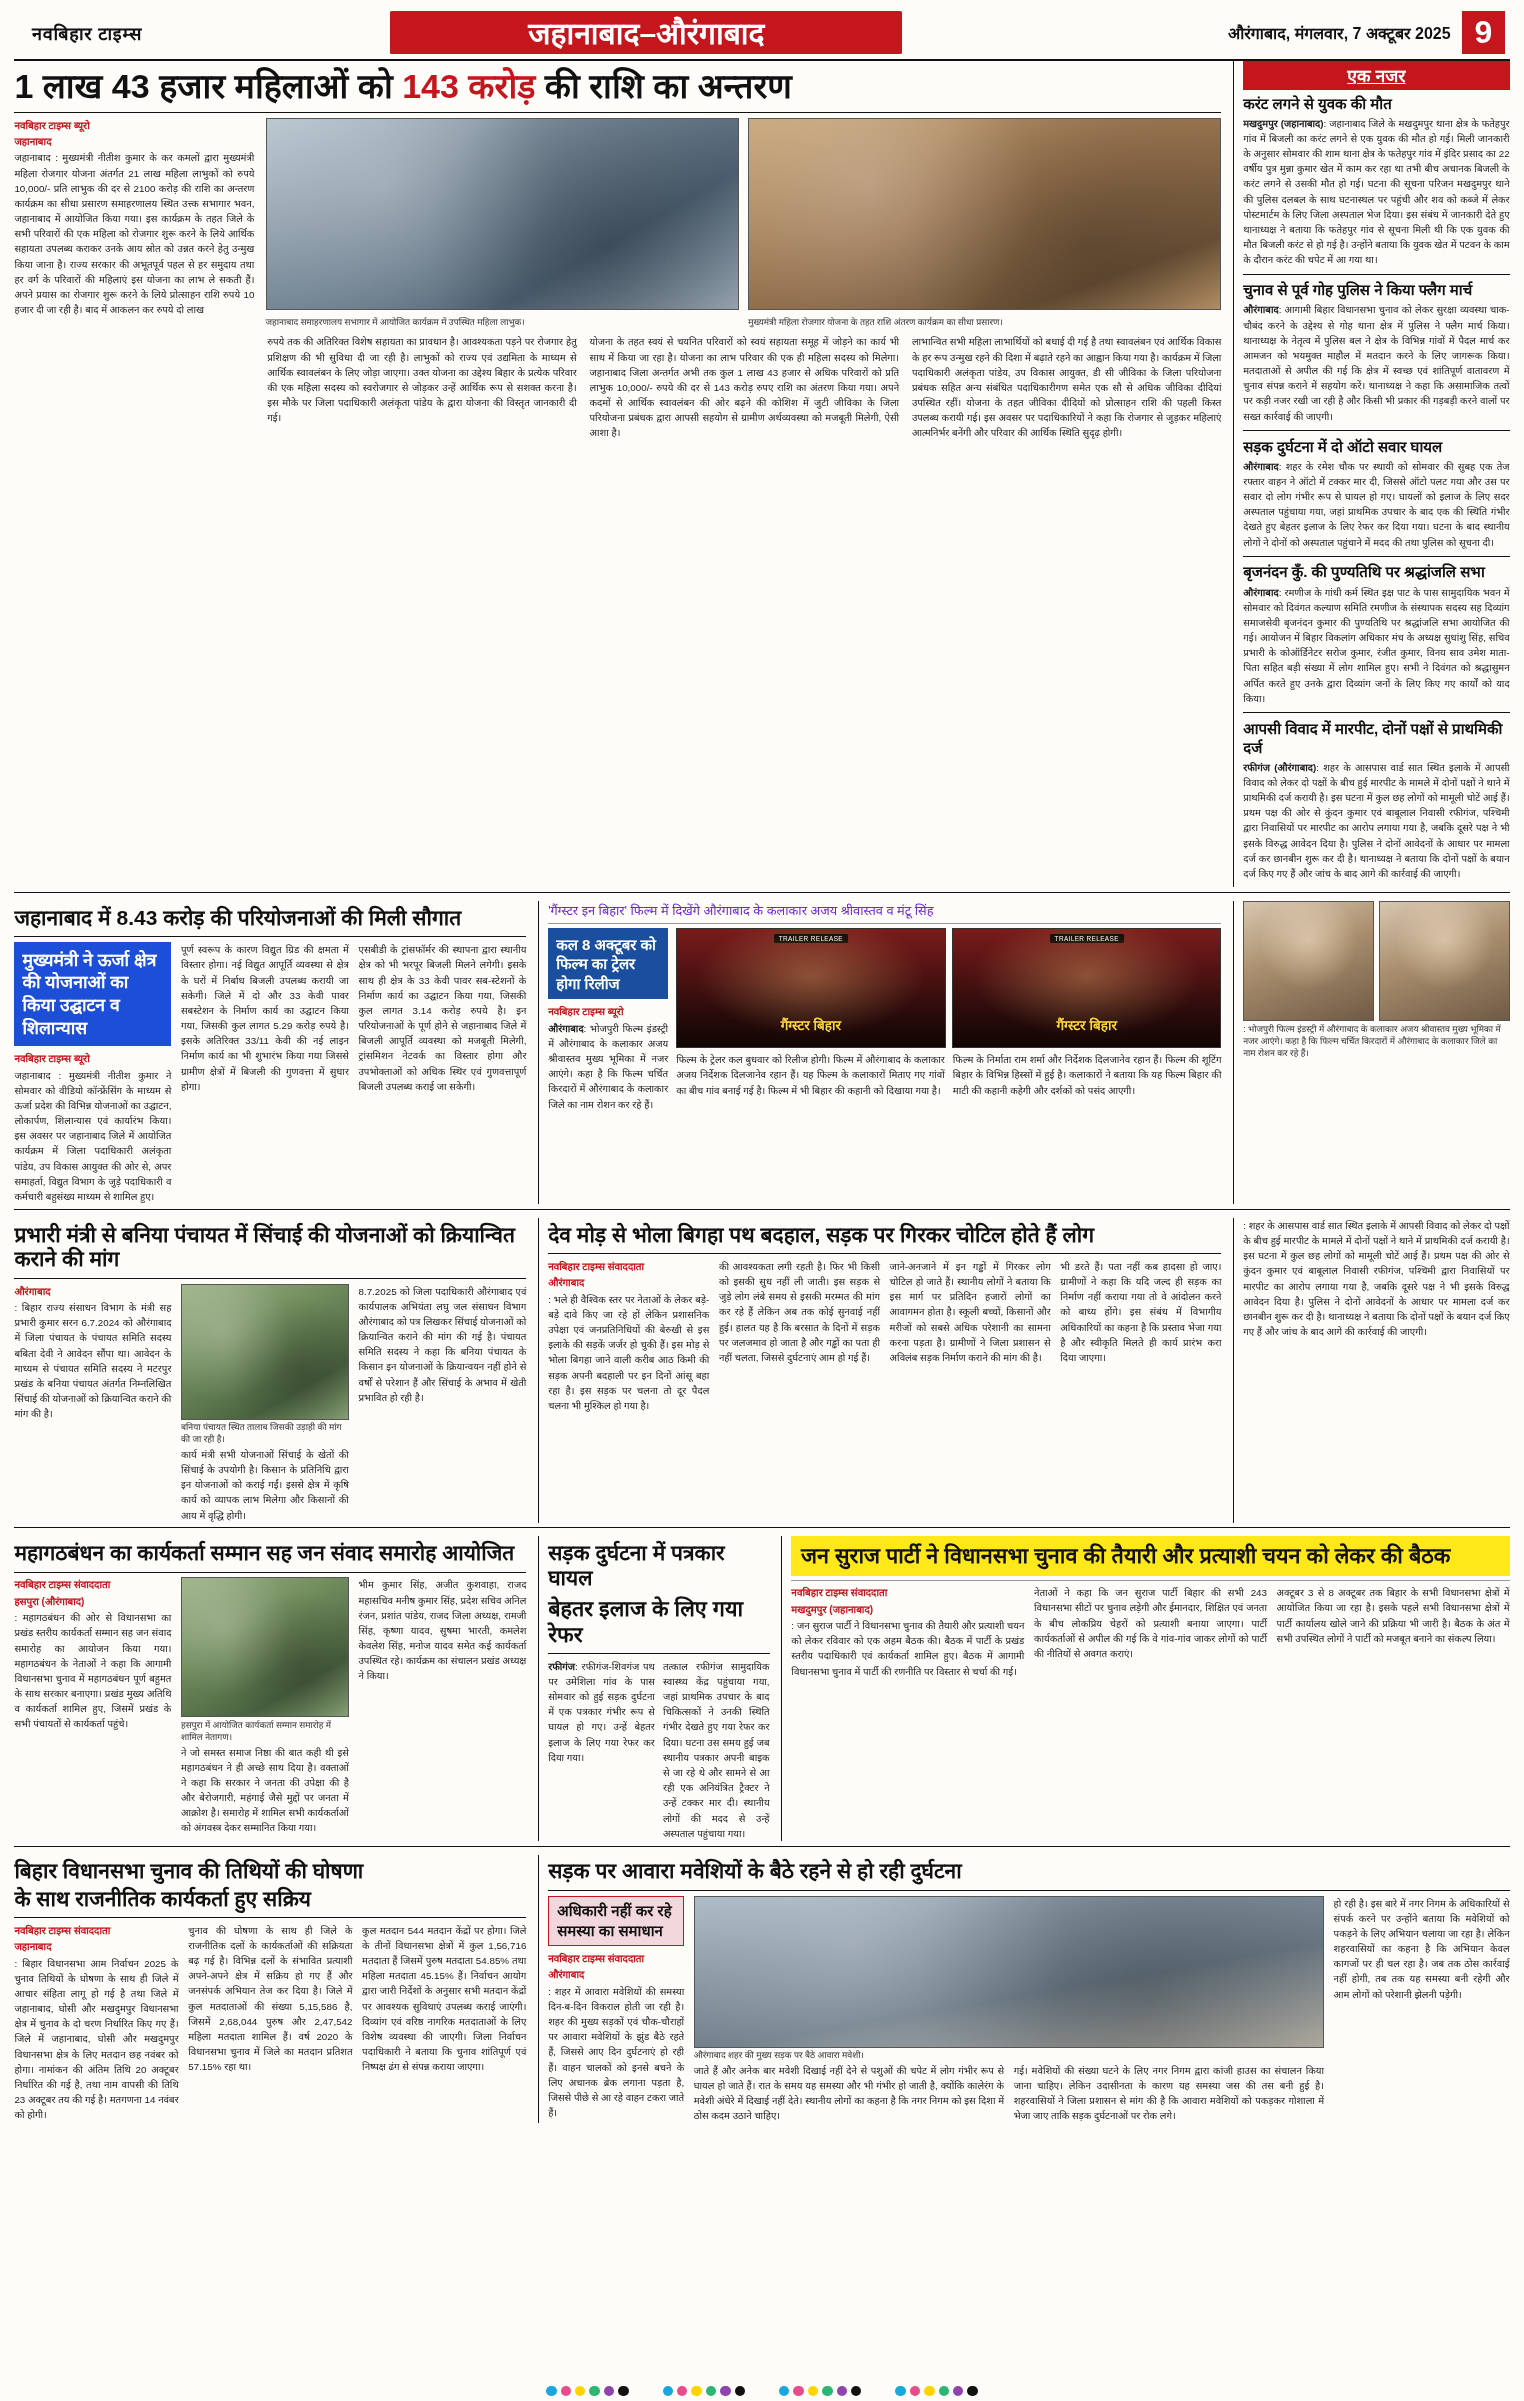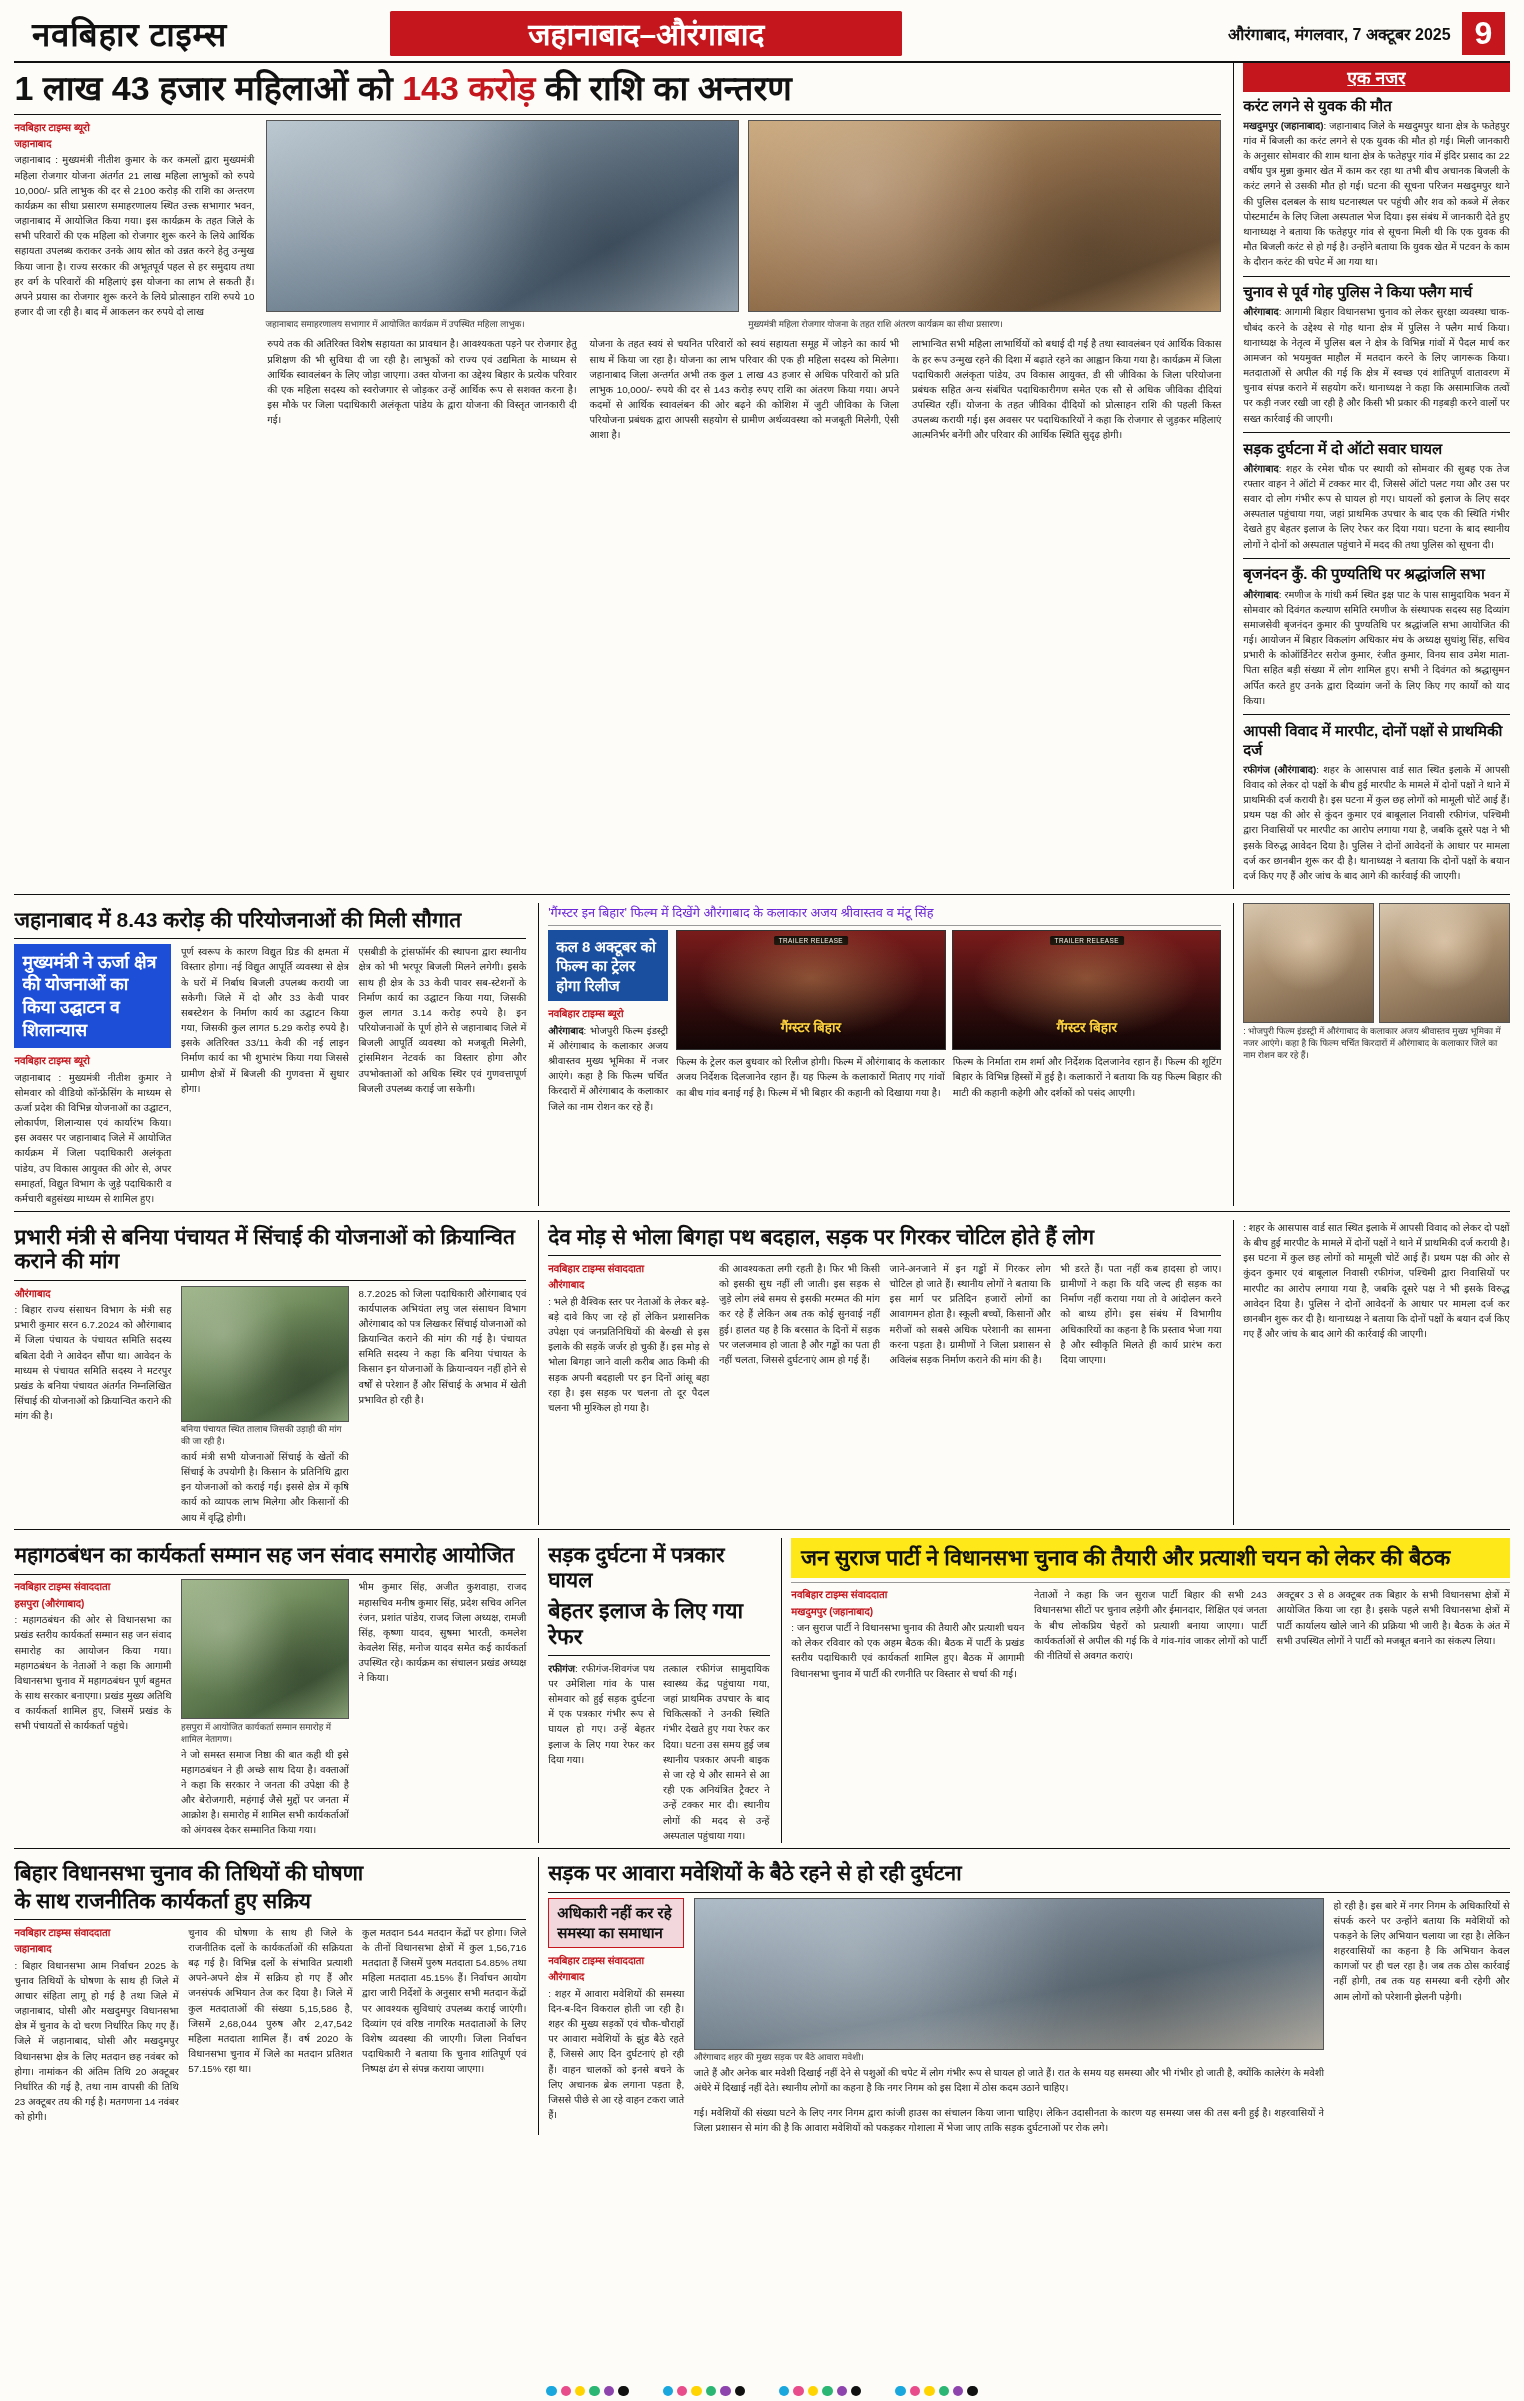--- a/index.html
+++ b/index.html
@@ -18,21 +18,21 @@
   }
 
   
   .masthead {
     display:flex; align-items:stretch; gap:0;
     border-bottom:2.4px solid #111; padding-bottom:4.8px;
   }
   .mast-left {
     flex:0 0 376px;
     display:flex; align-items:center;
-    font-size:33px; font-weight:bold; letter-spacing:0.8px;
+    font-size:18px; font-weight:bold; letter-spacing:0.8px;
     color:#111;
     padding-left:17.6px;
   }
   .mast-center {
     flex:0 0 512px;
     background:#c4161c;
     color:#fff;
     display:flex; align-items:center; justify-content:center;
     font-size:30px; font-weight:bold;
     border-radius:1.6px;
@@ -415,21 +415,21 @@
       <div style="display:flex; gap:9.6px;">
         <div style="flex:0 0 136px;">
           <div class="pinkbox">अधिकारी नहीं कर रहे समस्या का समाधान</div>
           <div class="byline" style="margin-top:4.8px;">नवबिहार टाइम्स संवाददाता</div>
           <div class="byline">औरंगाबाद</div>
           <div class="col-text">: शहर में आवारा मवेशियों की समस्या दिन-ब-दिन विकराल होती जा रही है। शहर की मुख्य सड़कों एवं चौक-चौराहों पर आवारा मवेशियों के झुंड बैठे रहते हैं, जिससे आए दिन दुर्घटनाएं हो रही हैं। वाहन चालकों को इनसे बचने के लिए अचानक ब्रेक लगाना पड़ता है, जिससे पीछे से आ रहे वाहन टकरा जाते हैं।</div>
         </div>
         <div style="flex:1;">
           <div class="photo street" style="height:152px;"></div>
           <div class="cap">औरंगाबाद शहर की मुख्य सड़क पर बैठे आवारा मवेशी।</div>
-          <div style="display:flex; gap:9.6px;flex-direction:column;">
+          <div style="display:flex; gap:9.6px;">
             <div class="col-text" style="flex:1;">जाते हैं और अनेक बार मवेशी दिखाई नहीं देने से पशुओं की चपेट में लोग गंभीर रूप से घायल हो जाते हैं। रात के समय यह समस्या और भी गंभीर हो जाती है, क्योंकि कालेरंग के मवेशी अंधेरे में दिखाई नहीं देते। स्थानीय लोगों का कहना है कि नगर निगम को इस दिशा में ठोस कदम उठाने चाहिए।</div>
             <div class="col-text" style="flex:1;">गई। मवेशियों की संख्या घटने के लिए नगर निगम द्वारा कांजी हाउस का संचालन किया जाना चाहिए। लेकिन उदासीनता के कारण यह समस्या जस की तस बनी हुई है। शहरवासियों ने जिला प्रशासन से मांग की है कि आवारा मवेशियों को पकड़कर गोशाला में भेजा जाए ताकि सड़क दुर्घटनाओं पर रोक लगे।</div>
           </div>
         </div>
         <div class="col-text" style="flex:0 0 176px;">हो रही है। इस बारे में नगर निगम के अधिकारियों से संपर्क करने पर उन्होंने बताया कि मवेशियों को पकड़ने के लिए अभियान चलाया जा रहा है। लेकिन शहरवासियों का कहना है कि अभियान केवल कागजों पर ही चल रहा है। जब तक ठोस कार्रवाई नहीं होगी, तब तक यह समस्या बनी रहेगी और आम लोगों को परेशानी झेलनी पड़ेगी।</div>
       </div>
     </div>
   </div>
 
   <div class="footer-dots">

